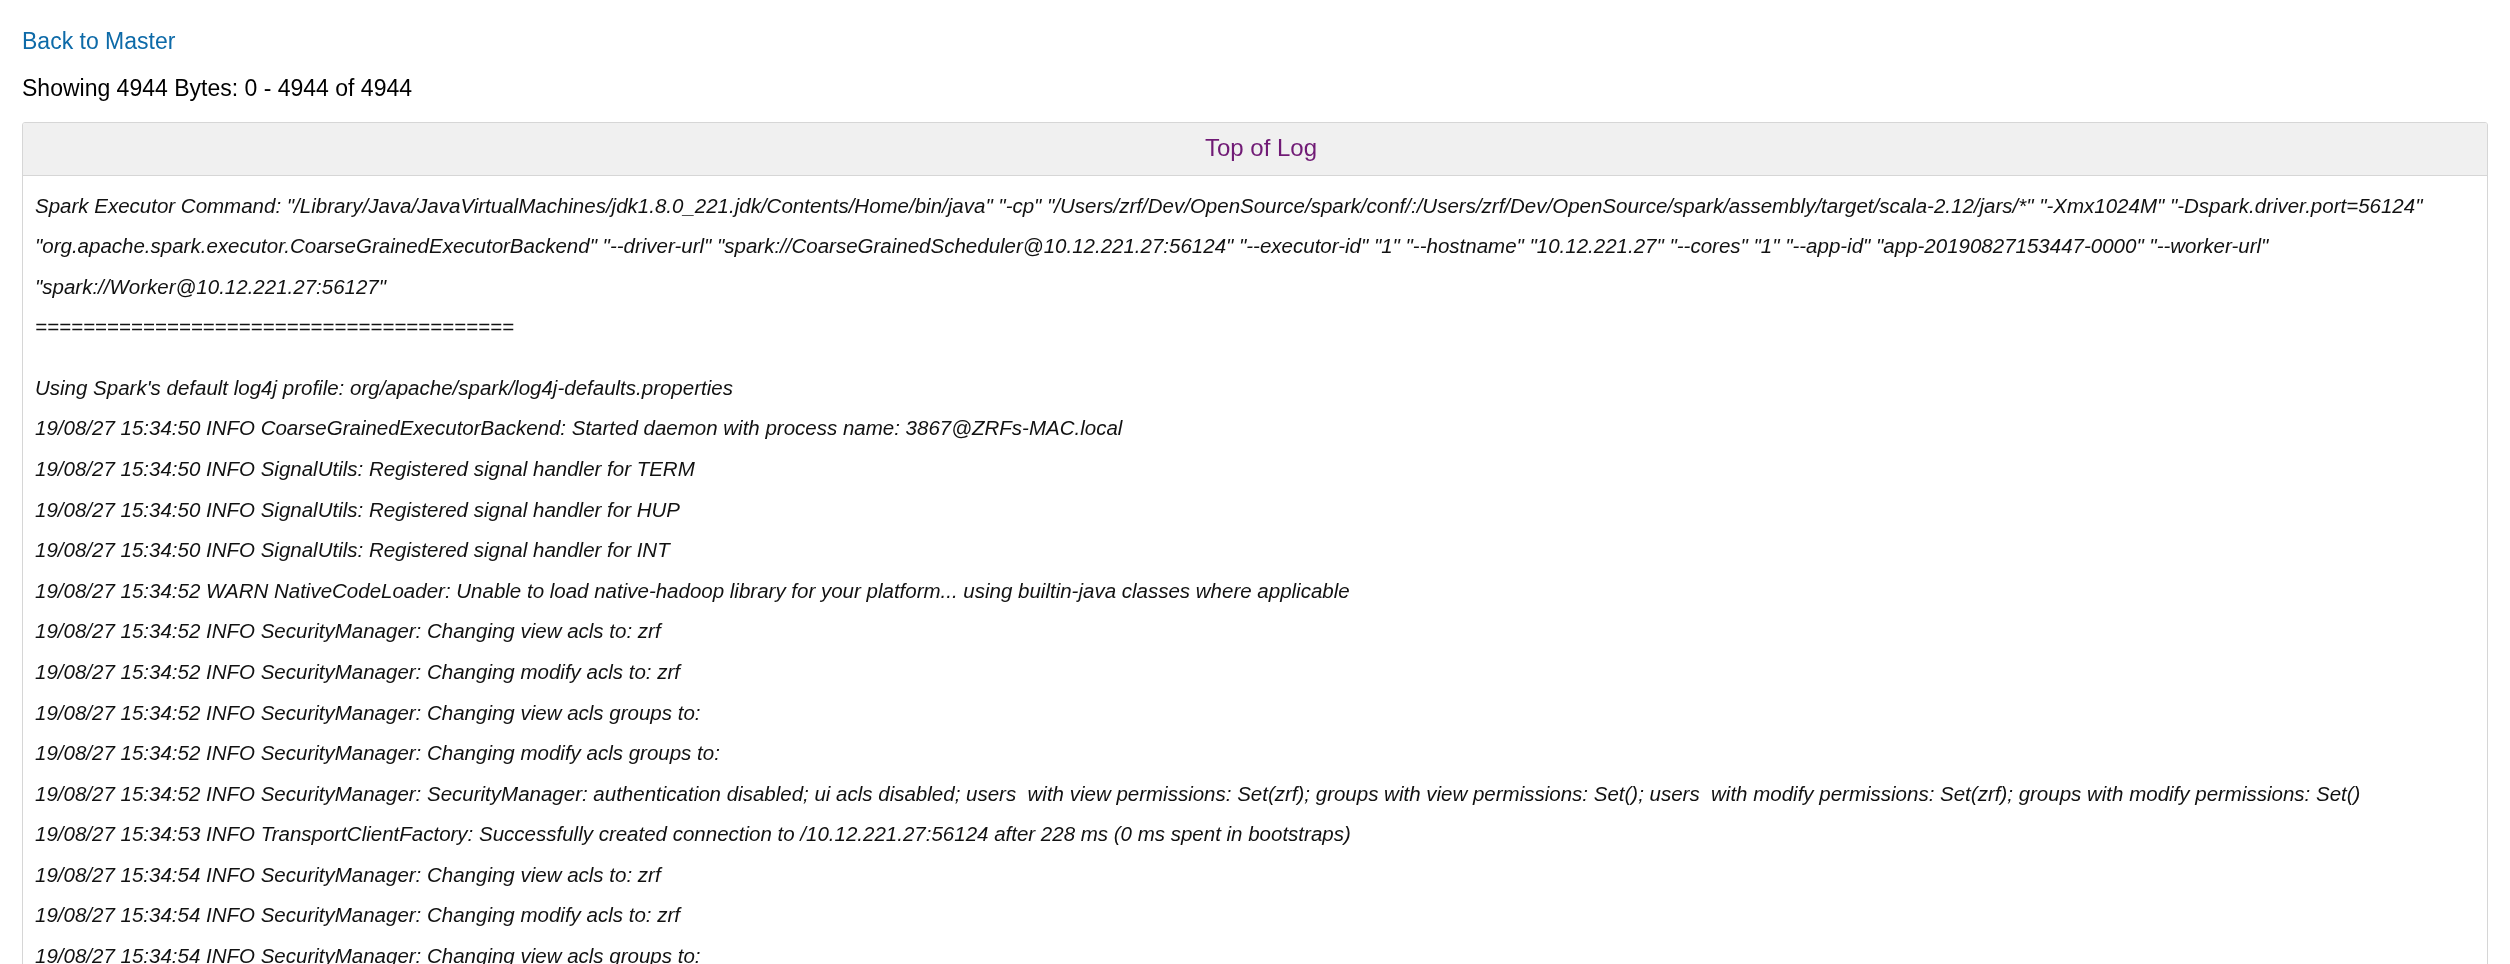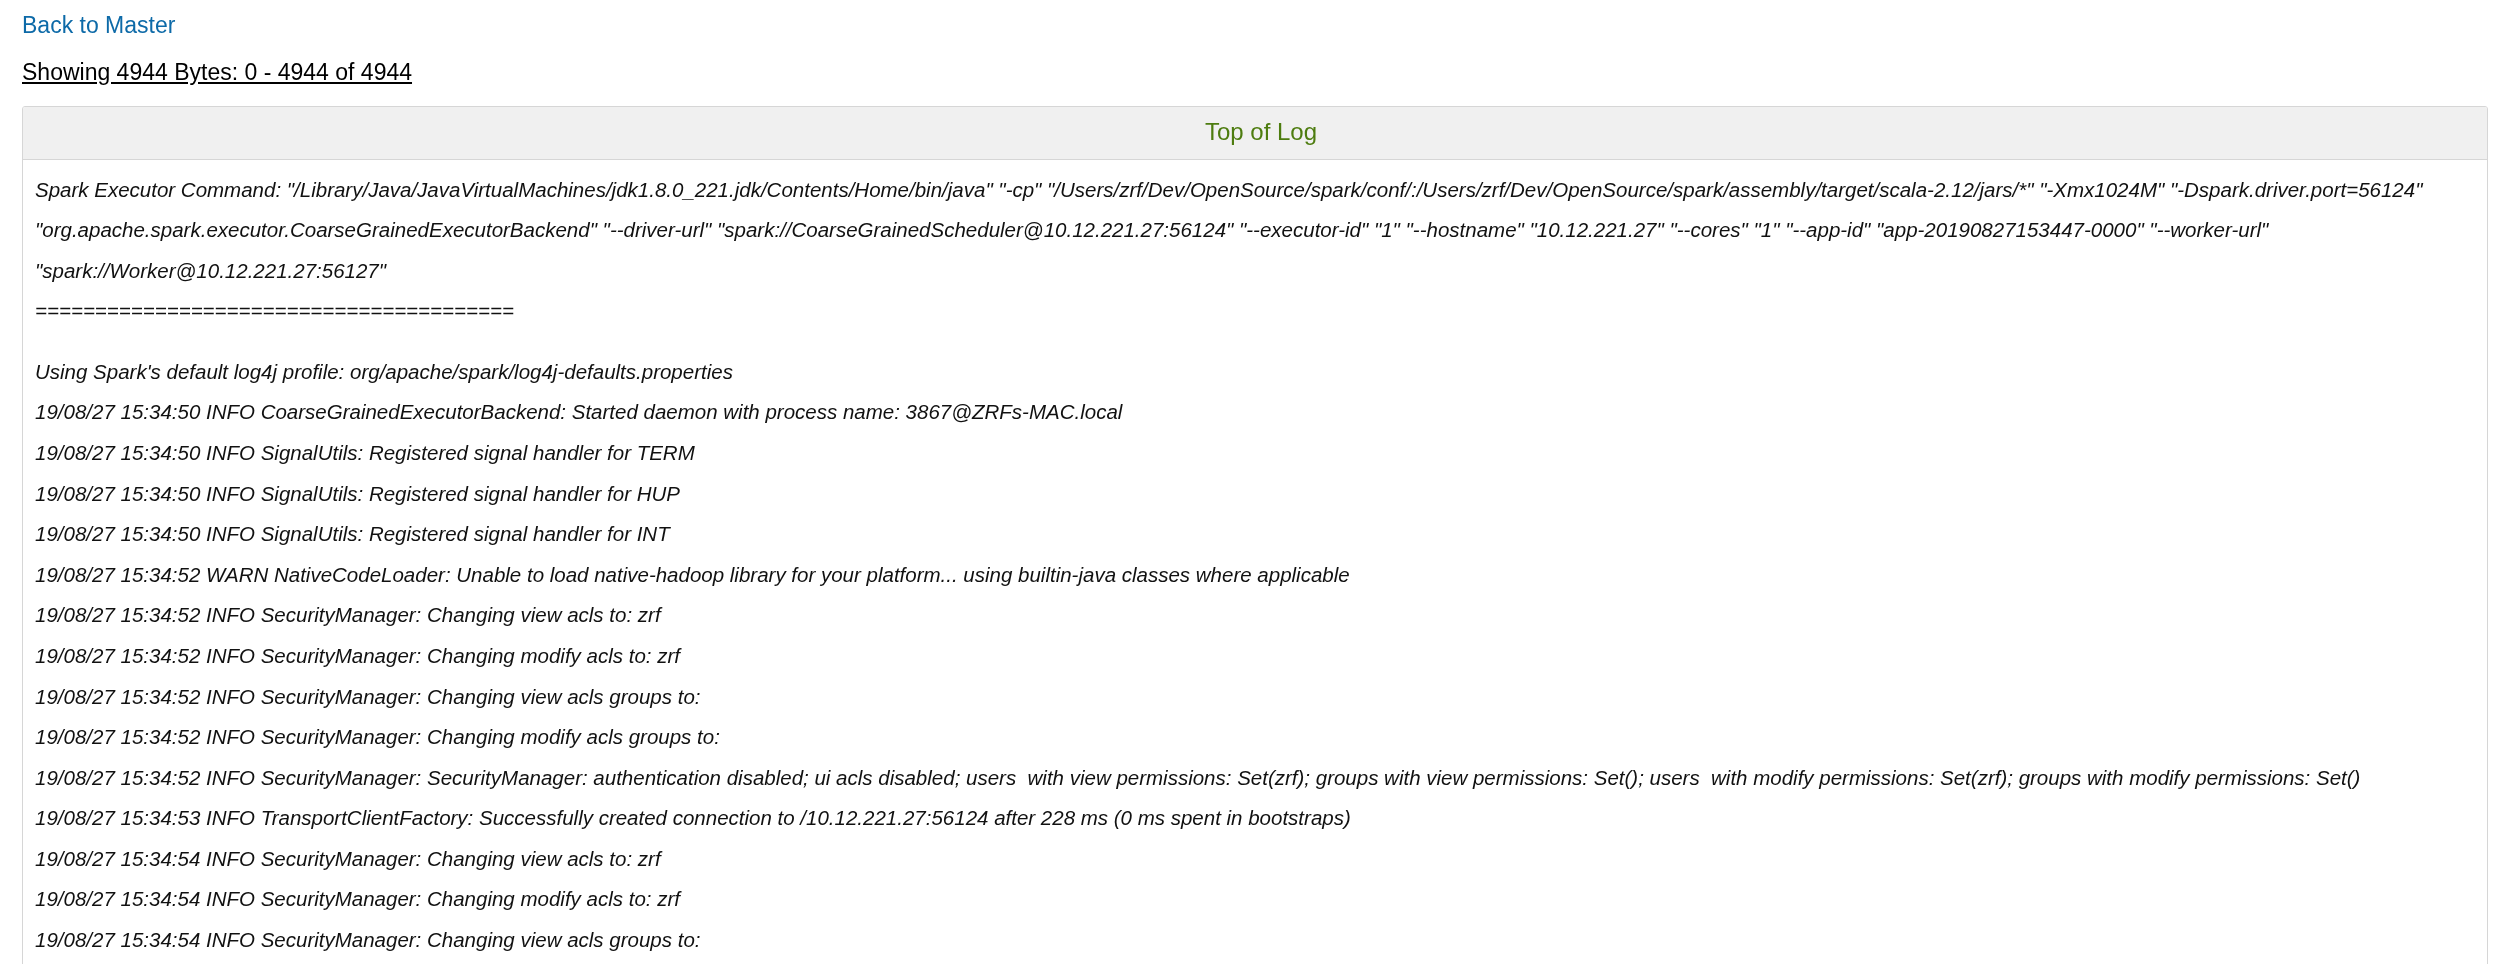--- a/index.html
+++ b/index.html
@@ -14,45 +14,44 @@
     width: 2510px;
     min-height: 964px;
     -webkit-font-smoothing: antialiased;
   }
   .page {
     padding: 0 22px;
     box-sizing: border-box;
   }
   .back-link {
     display: inline-block;
-    margin-top: 12px;
+    margin-top: 28px;
     color: #0d6aa8;
     font-size: 23px;
     text-decoration: none;
     line-height: 1.2;
   }
   .showing-line {
     margin-top: 19px;
     font-size: 23px;
     color: #000000;
     line-height: 1.2;
-    text-decoration: underline;
   }
   .log-panel {
     margin-top: 20px;
     border: 1px solid #d6d6d6;
     border-radius: 3px;
     background: #ffffff;
     overflow: hidden;
   }
   .log-header {
     background: #f0f0f0;
     border-bottom: 1px solid #d6d6d6;
     text-align: center;
-    color: #4d7c0f;
+    color: #701a75;
     font-size: 24px;
     padding: 12px 0 13px 12px;
     line-height: 1.1;
   }
   .log-body {
     padding: 10px 12px 6px 12px;
     font-size: 20.5px;
     line-height: 1.98;
     color: #111111;
     white-space: pre-wrap;

